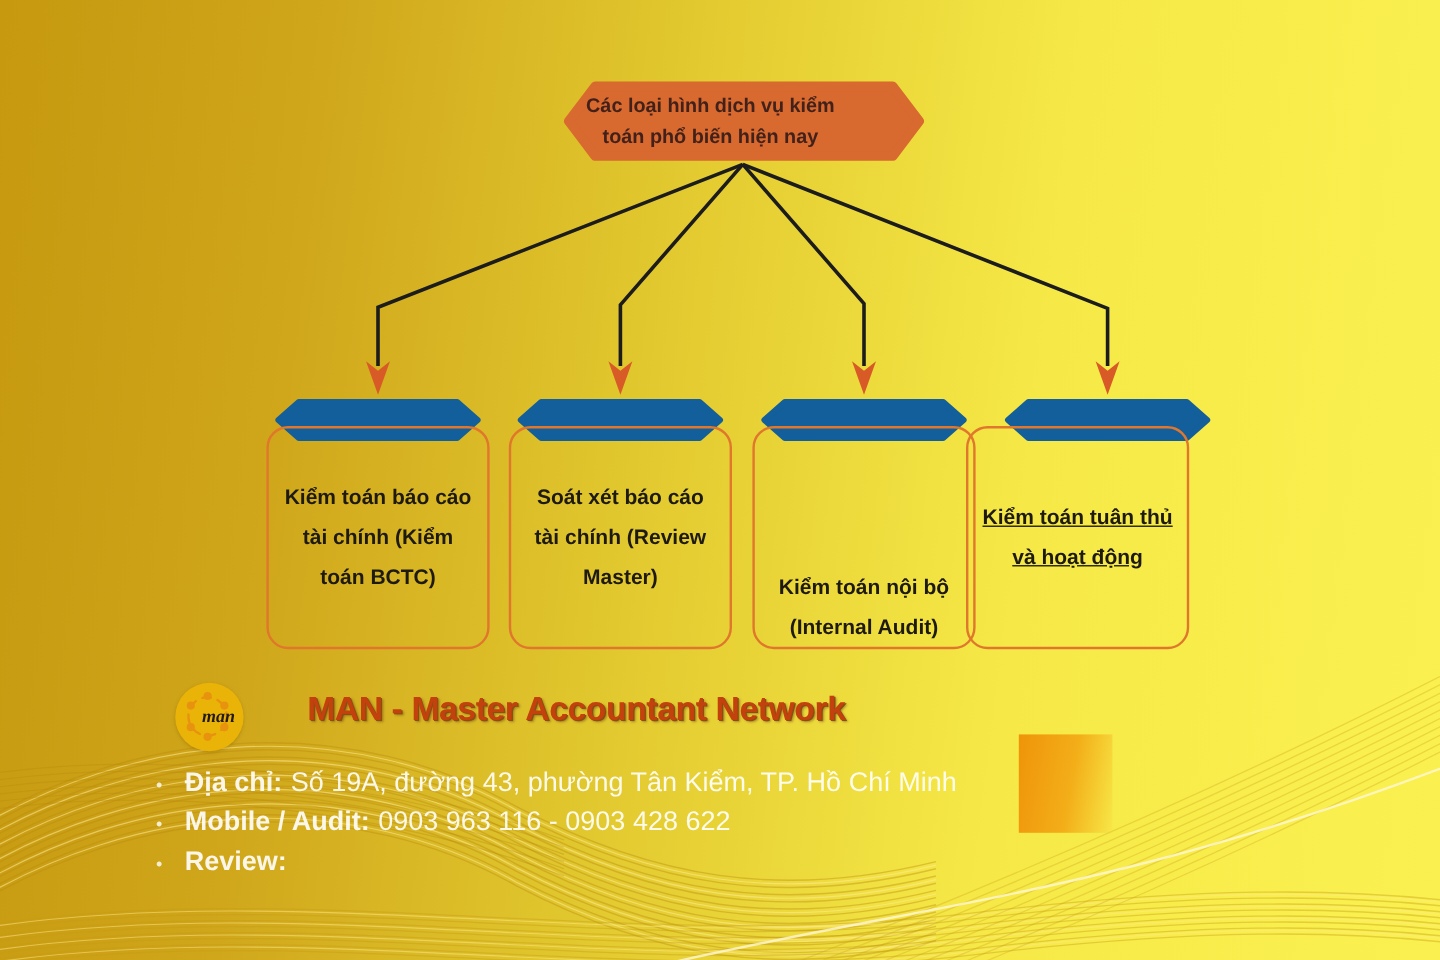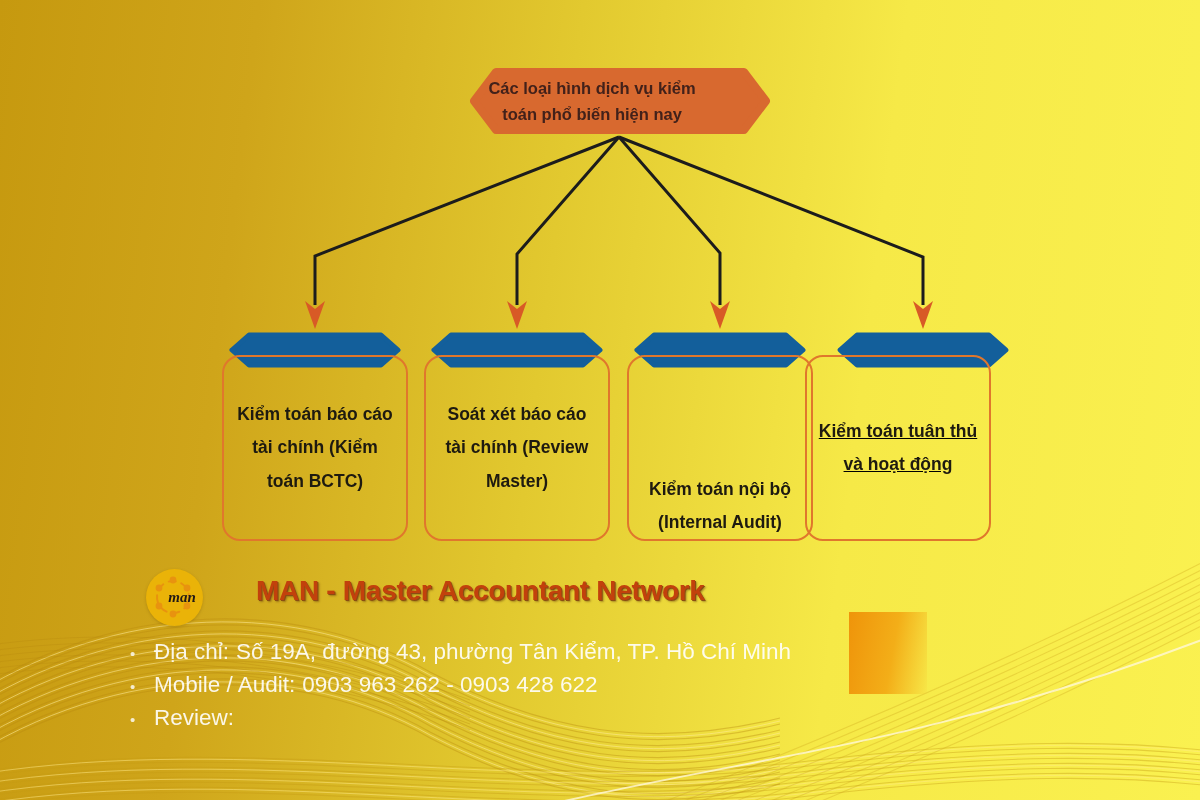--- a/index.html
+++ b/index.html
@@ -60,21 +60,21 @@
     color:#c2410c;
     text-shadow:1px 1px 0 #8a4d12, 2px 2px 2px rgba(90,50,10,0.45);
     margin-left:32px;
   }
   .contacts {
     position:absolute; z-index:3; left:130px; top:639px; width:860px;
     color:rgba(255,255,255,0.9); font-size:22.5px;
   }
   .contact-row { display:flex; align-items:baseline; height:33px; }
   .contact-bullet { font-size:15px; width:24px; color:rgba(255,255,255,0.8); }
-  .contact-label { font-weight:normal; }
+  .contact-label { font-weight:bold; }
   .contact-value { margin-left:7px; font-weight:normal; }
 </style>
 </head>
 <body>
 
 <svg id="decor" class="layer" viewBox="0 0 1200 800">
   <defs>
     <path id="wA" d="M-40,700 C120,596 300,598 430,672 C545,732 650,750 780,718" fill="none"></path>
     <path id="wB" d="M-20,772 C250,730 520,794 800,762 C1000,738 1120,740 1220,752" fill="none"></path>
     <path id="wC" d="M630,815 C860,726 1060,636 1215,556" fill="none"></path>
@@ -205,19 +205,19 @@
 
 <div class="contacts">
   <div class="contact-row">
     <span class="contact-bullet">•</span>
     <span class="contact-label">Địa chỉ:</span>
     <span class="contact-value">Số 19A, đường 43, phường Tân Kiểm, TP. Hồ Chí Minh</span>
   </div>
   <div class="contact-row">
     <span class="contact-bullet">•</span>
     <span class="contact-label">Mobile / Audit:</span>
-    <span class="contact-value">0903 963 262 - 0903 428 622</span>
+    <span class="contact-value">0903 963 116 - 0903 428 622</span>
   </div>
   <div class="contact-row">
     <span class="contact-bullet">•</span>
     <span class="contact-label">Review:</span>
   </div>
 </div>
 
 </body></html>

